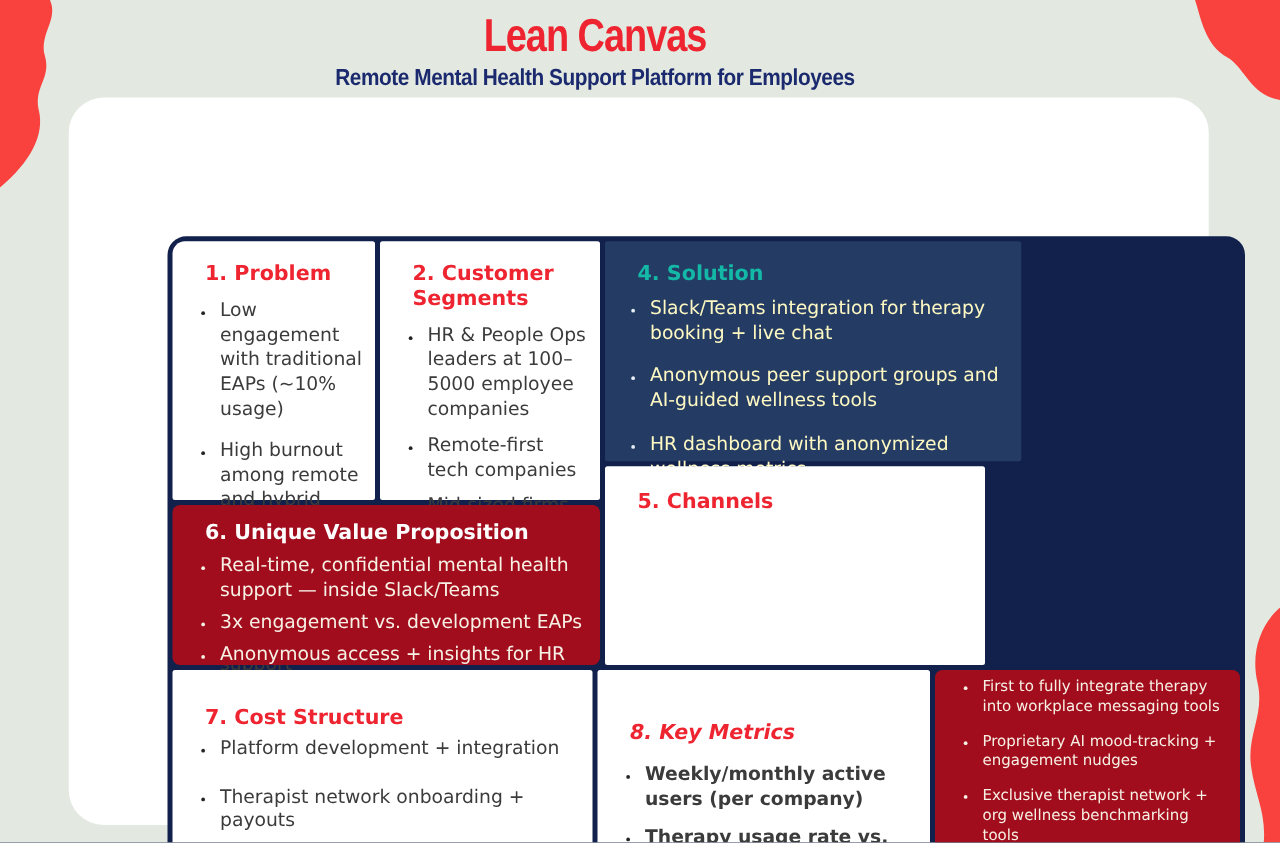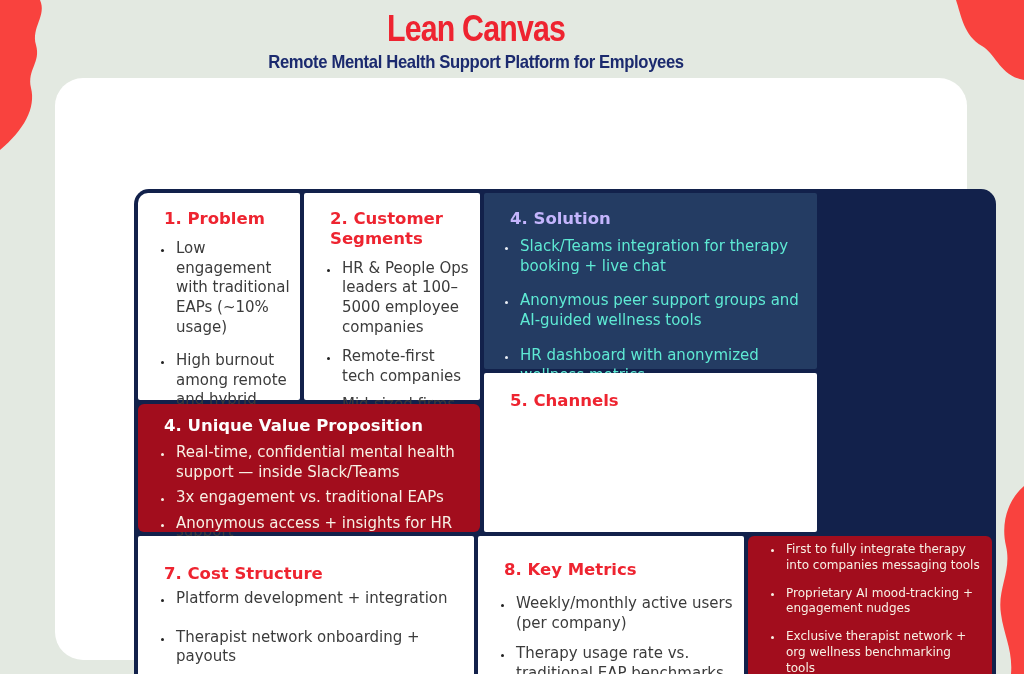--- a/index.html
+++ b/index.html
@@ -28,50 +28,50 @@
   .canvas{position:absolute; left:79px; top:111px; width:862px; height:541px;
           background:var(--navy); border-radius:15px; overflow:hidden;}
 
   .box{position:absolute; background:#fff; padding:12px 10px 8px 14px; border-radius:2px;}
   .box h3{font-size:16.5px; font-weight:700; color:var(--red); margin:4px 0 10px 12px; line-height:1.2;}
   .box ul{list-style:disc; margin-left:22px; color:var(--ink);}
   .box li{font-size:15px; line-height:1.32; margin-bottom:11px; padding-left:2px;}
   .box li::marker{color:#222; font-size:11px;}
 
   .navy-box{background:var(--navy_fill);}
-  .navy-box h3{color:#c4b5fd;}
-  .navy-box ul{color:#5eead4;margin-left:20px;}
+  .navy-box h3{color:#14b8a6;}
+  .navy-box ul{color:#fef9c3;margin-left:20px;}
   .navy-box li::marker{color:#e9eef6;}
 
   .maroon-box{background:var(--maroon); border-radius:6px;}
   .maroon-box h3{color:#fdfdfd;}
   .maroon-box ul{color:var(--cream);}
   .maroon-box li::marker{color:var(--cream);}
 
   
   .pos-problem {left:4px;   top:4px;   width:162px; height:207px; border-top-left-radius:10px;}
   .pos-customer{left:170px; top:4px;   width:176px; height:207px;}
   .pos-uvp     {left:4px;   top:215px; width:342px; height:128px;}
   .pos-solution{left:350px; top:4px;   width:333px; height:176px;}
-  .pos-channels{left:350px; top:184px; width:333px; height:159px;}
+  .pos-channels{left:350px; top:184px; width:304px; height:159px;}
   .pos-revenue {left:687px; top:4px;   width:171px; height:339px; border-top-right-radius:10px;}
   .pos-cost    {left:4px;   top:347px; width:336px; height:190px; border-bottom-left-radius:10px;}
   .pos-metrics {left:344px; top:347px; width:266px; height:190px;}
   .pos-unfair  {left:614px; top:347px; width:244px; height:190px; border-bottom-right-radius:12px;}
 
   
   .pos-problem li{margin-bottom:13px;}
   .pos-customer li{margin-bottom:9px;}
   .pos-solution li{margin-bottom:15px;}
   .pos-channels li{margin-bottom:18px;}
   .pos-revenue li{margin-bottom:20px;}
   .pos-cost li{margin-bottom:19px;}
   .pos-cost h3{margin-top:16px; margin-bottom:5px;}
-  .pos-metrics h3{margin-top:12px; margin-bottom:14px;}
-  .pos-metrics li{margin-bottom:11px;}
+  .pos-metrics h3{margin-top:28px; margin-bottom:14px;font-style:italic;}
+  .pos-metrics li{margin-bottom:11px;font-weight:bold;}
   .pos-uvp{padding-top:8px;}
   .pos-uvp h3{margin-bottom:7px;}
   .pos-uvp li{margin-bottom:6px;}
   .pos-unfair{padding-top:6px;}
   .pos-unfair h3{margin-bottom:10px;}
   .pos-unfair li{font-size:12px; margin-bottom:12px;}
   .pos-solution h3{margin-bottom:8px;}
   .pos-channels h3{margin-top:6px; margin-bottom:14px;}
   .pos-revenue h3{margin-bottom:10px;}
 </style>
@@ -110,24 +110,24 @@
       <section class="box pos-customer">
         <h3>2. Customer Segments</h3>
         <ul>
           <li>HR &amp; People Ops leaders at 100–5000 employee companies</li>
           <li>Remote-first tech companies</li>
           <li>Mid-sized firms in high-stress industries (e.g. SaaS, finance)</li>
         </ul>
       </section>
 
       <section class="box maroon-box pos-uvp">
-        <h3>4. Unique Value Proposition</h3>
+        <h3>6. Unique Value Proposition</h3>
         <ul>
           <li>Real-time, confidential mental health support — inside Slack/Teams</li>
-          <li>3x engagement vs. traditional EAPs</li>
+          <li>3x engagement vs. development EAPs</li>
           <li>Anonymous access + insights for HR (payouts breaking privacy)</li>
         </ul>
       </section>
 
       <section class="box navy-box pos-solution">
         <h3>4. Solution</h3>
         <ul>
           <li>Slack/Teams integration for therapy booking + live chat</li>
           <li>Anonymous peer support groups and AI-guided wellness tools</li>
           <li>HR dashboard with anonymized wellness metrics</li>
@@ -152,21 +152,21 @@
         <h3>8. Key Metrics</h3>
         <ul>
           <li>Weekly/monthly active users (per company)</li>
           <li>Therapy usage rate vs. traditional EAP benchmarks</li>
 
         </ul>
       </section>
 
       <section class="box maroon-box pos-unfair">
         <ul>
-          <li>First to fully integrate therapy into companies messaging tools</li>
+          <li>First to fully integrate therapy into workplace messaging tools</li>
           <li>Proprietary AI mood-tracking + engagement nudges</li>
           <li>Exclusive therapist network + org wellness benchmarking tools</li>
         </ul>
       </section>
 
     </div>
   </div>
 </div>
 
 </body></html>

